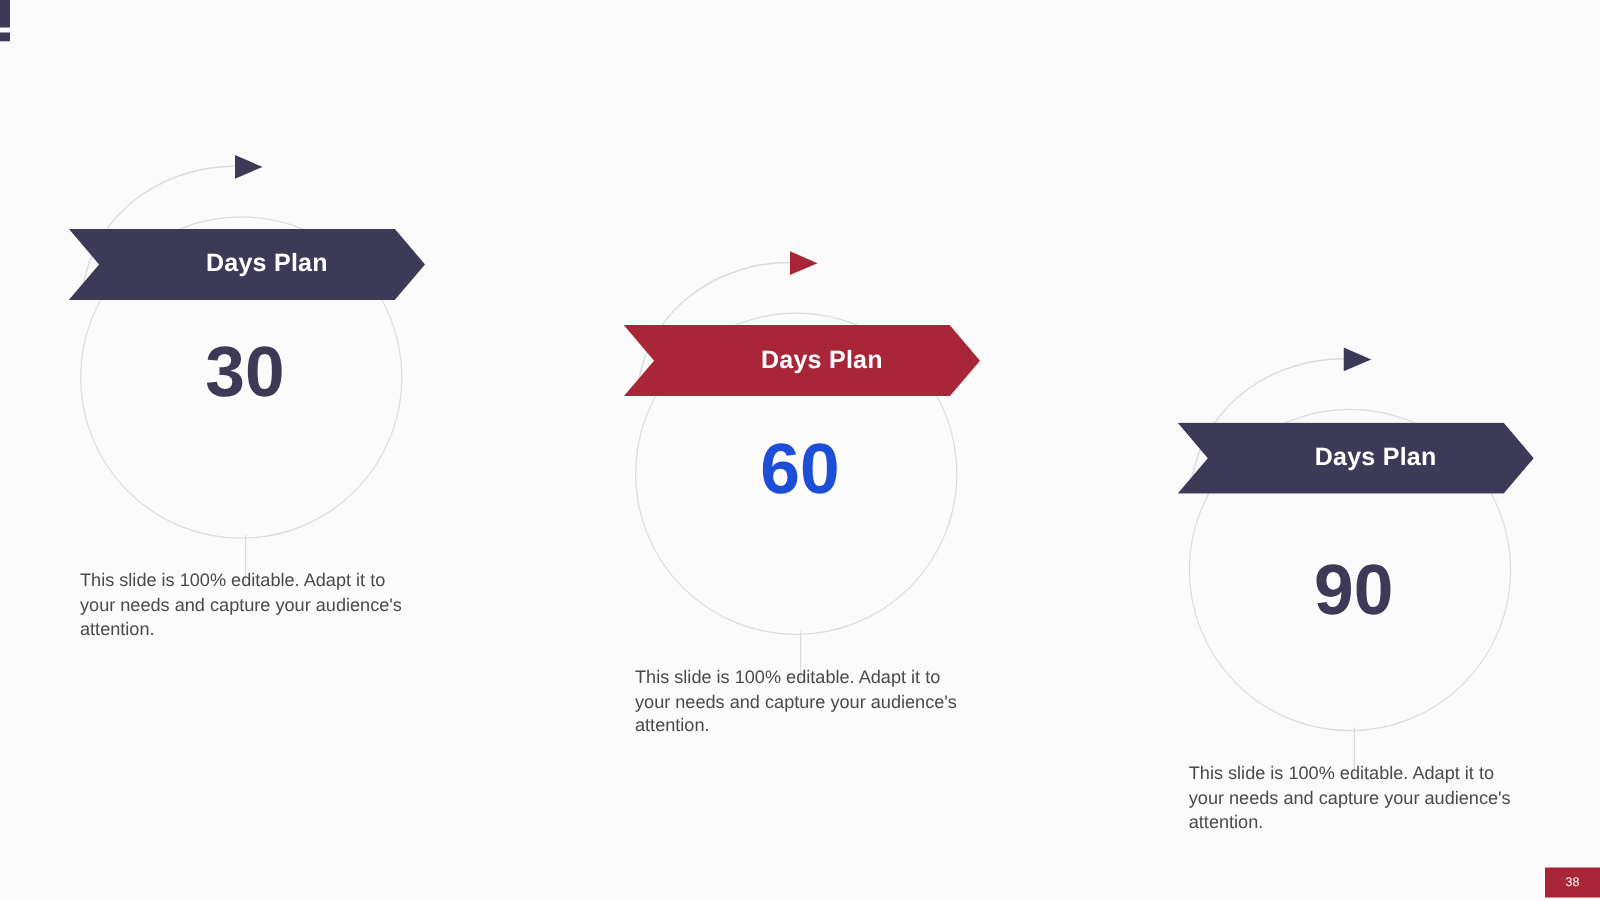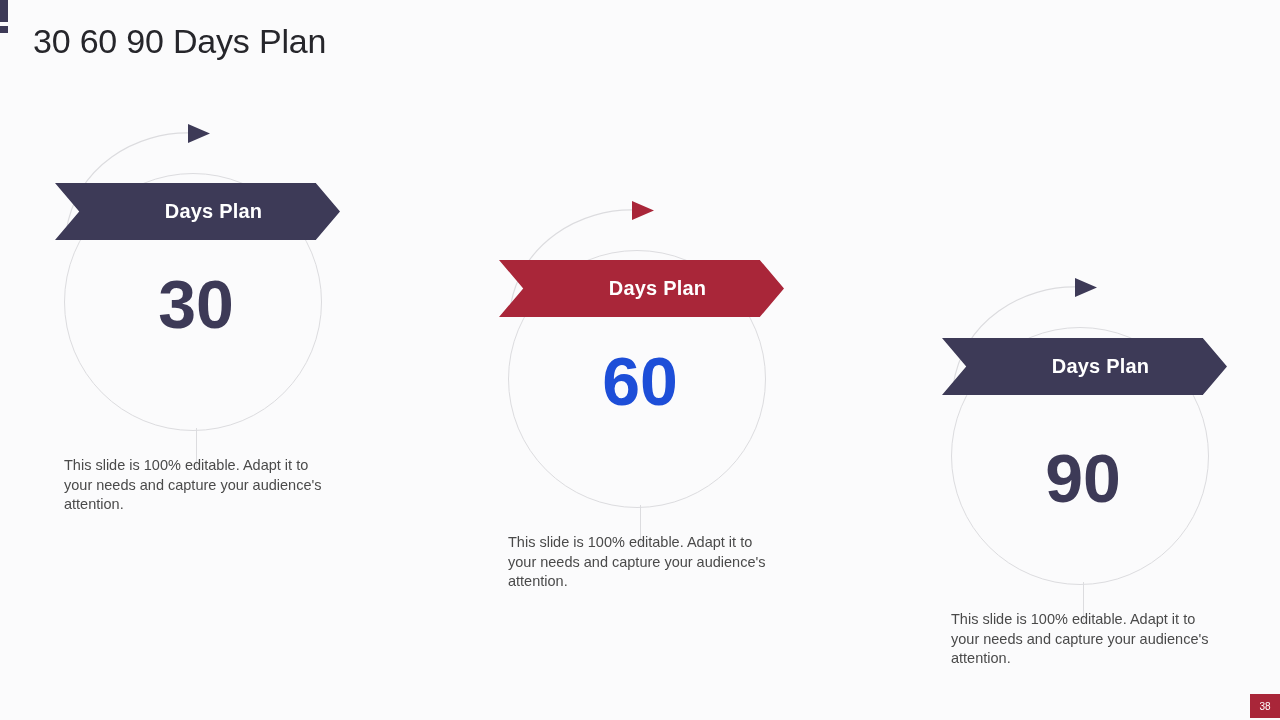--- a/index.html
+++ b/index.html
@@ -52,49 +52,48 @@
     letter-spacing:0.2px;
     clip-path:polygon(0% 0%, 91.5% 0%, 100% 50%, 91.5% 100%, 0% 100%, 8.5% 50%);
   }
   .ribbon.navy{background:#3d3a57;}
   .ribbon.red{background:#a92639;}
   .ribbon span{pointer-events:none;margin-left:32px;}
 
   
   .bignum{
     position:absolute;text-align:center;
-    font-size:68px;font-weight:bold;line-height:1;
+    font-size:57px;font-weight:bold;line-height:1;
   }
   .bignum.navy{color:#3d3a57;}
   .bignum.red{color:#1d4ed8;}
 
   
   .caption{
     position:absolute;
     font-size:14.5px;line-height:19.5px;color:#4a4a4a;
   }
 
   
   .page-badge{
     position:absolute;right:0;bottom:2px;
-    width:30px;height:24px;
+    width:44px;height:24px;
     background:#a92639;color:#ffffff;
     font-size:10px;
     display:flex;align-items:center;justify-content:center;
   }
 </style>
 </head>
 <body>
 
 <div class="slide">
 
   <div class="deco-bar"></div>
   <div class="deco-sq"></div>
 
-  <div class="page-title">30 60 90 Days Plan</div>
 
   <div class="group" style="left:0;top:0;width:0;height:0;">
 
     <div class="circle" style="left:64px;top:173px;width:258px;height:258px;"></div>
 
     <svg class="arc-svg" width="210" height="110" style="left:62px;top:120px;">
       <path d="M 4 112 C 14 46, 74 11, 130 13" fill="none" stroke="#dcdcdf" stroke-width="1.2"></path>
       <polygon points="126,4 148,13.5 126,23" fill="#3d3a57"></polygon>
     </svg>
 

